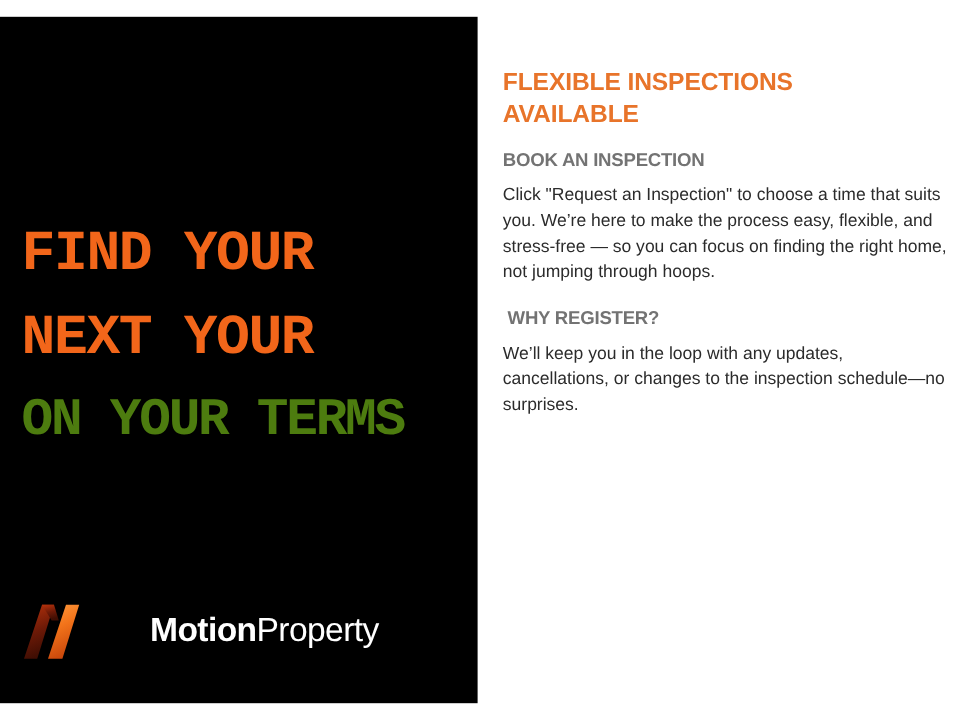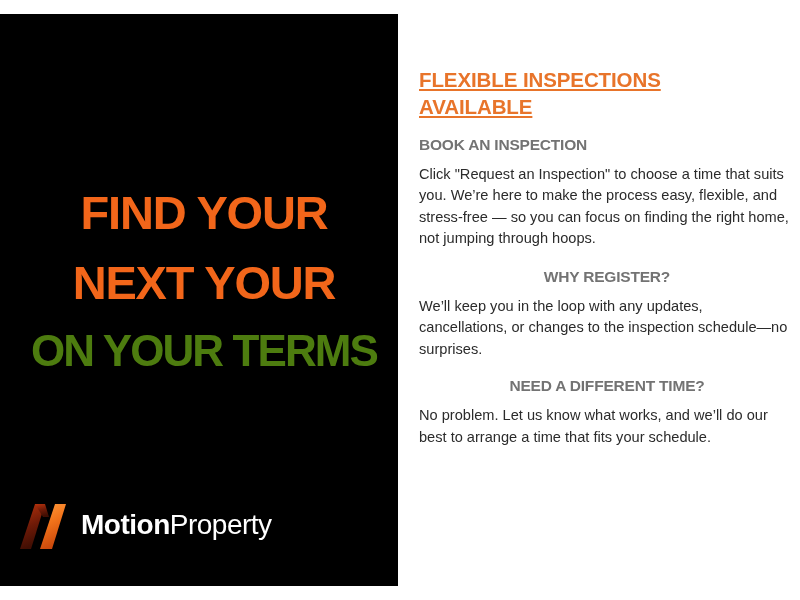--- a/index.html
+++ b/index.html
@@ -36,25 +36,24 @@
 
   .hero-headline {
     position: absolute;
     left: 18px;
     top: 175px;
     width: 372px;
   }
 
   .hero-line {
     display: block;
-    font-family: Liberation Sans, sans-serif;
+    font-family: Liberation Mono, monospace;
     font-weight: bold;
     line-height: 1.0;
     white-space: nowrap;
-    text-align: center;
   }
 
   .hero-line-1,
   .hero-line-2 {
     color: #F2661A;
     font-size: 47px;
     letter-spacing: -1.2px;
     margin-bottom: 23px;
   }
 
@@ -80,55 +79,55 @@
     height: 50px;
   }
 
   .logo-wordmark {
     font-family: "Liberation Sans", sans-serif;
     font-size: 28px;
     line-height: 1;
     color: #ffffff;
     letter-spacing: -0.5px;
     white-space: nowrap;
+    margin-left: 44px;
   }
   .logo-word-strong { font-weight: bold; }
   .logo-word-light  { font-weight: normal; }
 
   
   .content-panel {
     position: absolute;
     left: 419px;
     top: 50px;
     width: 372px;
   }
 
   .content-title {
     color: #E8742A;
     font-size: 20.5px;
     font-weight: bold;
     line-height: 1.32;
     letter-spacing: -0.1px;
-    margin: 16px 0 16px 0;
+    margin: 5px 0 16px 0;
     max-width: 300px;
-    text-decoration: underline;
   }
 
   .section { margin: 0 0 16px 0; }
   .section:last-child { margin-bottom: 0; }
 
   .section-heading {
     color: #737373;
     font-size: 15.5px;
     font-weight: bold;
     line-height: 1.2;
     letter-spacing: -0.2px;
     margin: 0 0 9px 0;
   }
-  .section-heading.indented { padding-left: 4px; text-align: center; }
+  .section-heading.indented { padding-left: 4px; }
 
   .section-body {
     color: #2b2b2b;
     font-size: 14.6px;
     line-height: 1.48;
     margin: 0;
   }
 
   .sp-1 { margin-bottom: 18px; }
   .sp-2 { margin-bottom: 17px; }
@@ -183,22 +182,18 @@
     <div class="section sp-1">
       <h2 class="section-heading">BOOK AN INSPECTION</h2>
       <p class="section-body">Click "Request an Inspection" to choose a time that suits you. We’re here to make the process easy, flexible, and stress-free — so you can focus on finding the right home, not jumping through hoops.</p>
     </div>
 
     <div class="section sp-2">
       <h2 class="section-heading indented">WHY REGISTER?</h2>
       <p class="section-body">We’ll keep you in the loop with any updates, cancellations, or changes to the inspection schedule—no surprises.</p>
     </div>
 
-    <div class="section sp-3">
-      <h2 class="section-heading indented">NEED A DIFFERENT TIME?</h2>
-      <p class="section-body">No problem. Let us know what works, and we’ll do our best to arrange a time that fits your schedule.</p>
-    </div>
 
     <div class="section">
     </div>
 
   </div>
 </div>
 
 </body></html>

